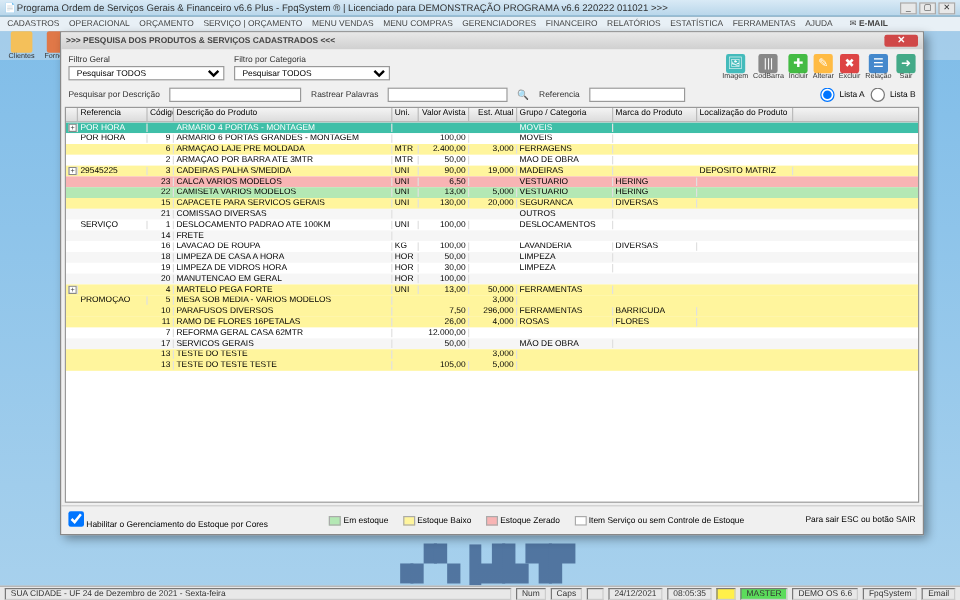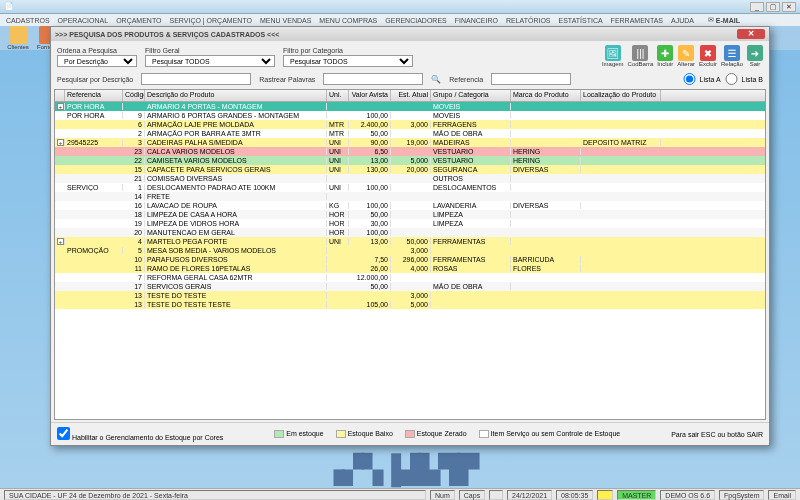--- a/index.html
+++ b/index.html
@@ -44,20 +44,21 @@
 .statusbar { position: absolute; bottom: 0; left: 0; right: 0; height: 12px; background: #e8e8e8; border-top: 1px solid #aaa; display: flex; align-items: center; font-size: 7px; color: #333; padding: 0 4px; gap: 4px; }
 .statusbar .cell { border: 1px inset #ccc; padding: 0 4px; height: 10px; line-height: 10px; }
 .st-green{background:#5bdc5b}.st-yellow{background:#fff04a}
 .bg-decor { position: absolute; bottom: 14px; left: 50%; transform: translateX(-50%); font-size: 28px; color: #1a3a6e; opacity: 0.6; letter-spacing: -2px; }
 </style>
 </head>
 <body>
 
 <div class="titlebar">
   <span>📄</span>
+  <span>Programa Ordem de Serviços Gerais &amp; Financeiro v6.6 Plus - FpqSystem ® | Licenciado para   DEMONSTRAÇÃO PROGRAMA v6.6 220222 011021 &gt;&gt;&gt;</span>
   <div class="winbtns">
     <div class="winbtn">_</div>
     <div class="winbtn">▢</div>
     <div class="winbtn">✕</div>
   </div>
 </div>
 
 <div class="menubar">
   <span>CADASTROS</span>
   <span>OPERACIONAL</span>
@@ -91,24 +92,20 @@
 <div class="bg-decor">▗▞▚▐▟▙▜▛</div>
 
 <div class="dialog">
   <div class="dialog-title">
     <span>&gt;&gt;&gt;   PESQUISA DOS PRODUTOS &amp; SERVIÇOS CADASTRADOS   &lt;&lt;&lt;</span>
     <div class="close-x">✕</div>
   </div>
 
   <div class="search-row">
     <div class="search-group">
-      <label>Ordena a Pesquisa</label>
-      <select style="width:80px"><option>Por Descrição</option></select>
-    </div>
-    <div class="search-group">
       <label>Filtro Geral</label>
       <select style="width:130px"><option>Pesquisar TODOS</option></select>
     </div>
     <div class="search-group">
       <label>Filtro por Categoria</label>
       <select style="width:130px"><option>Pesquisar TODOS</option></select>
     </div>
     <div class="action-icons" id="action-icons">
         <div class="act">
           <div class="ico" style="background:#4bb;color:#fff">🖼</div>

